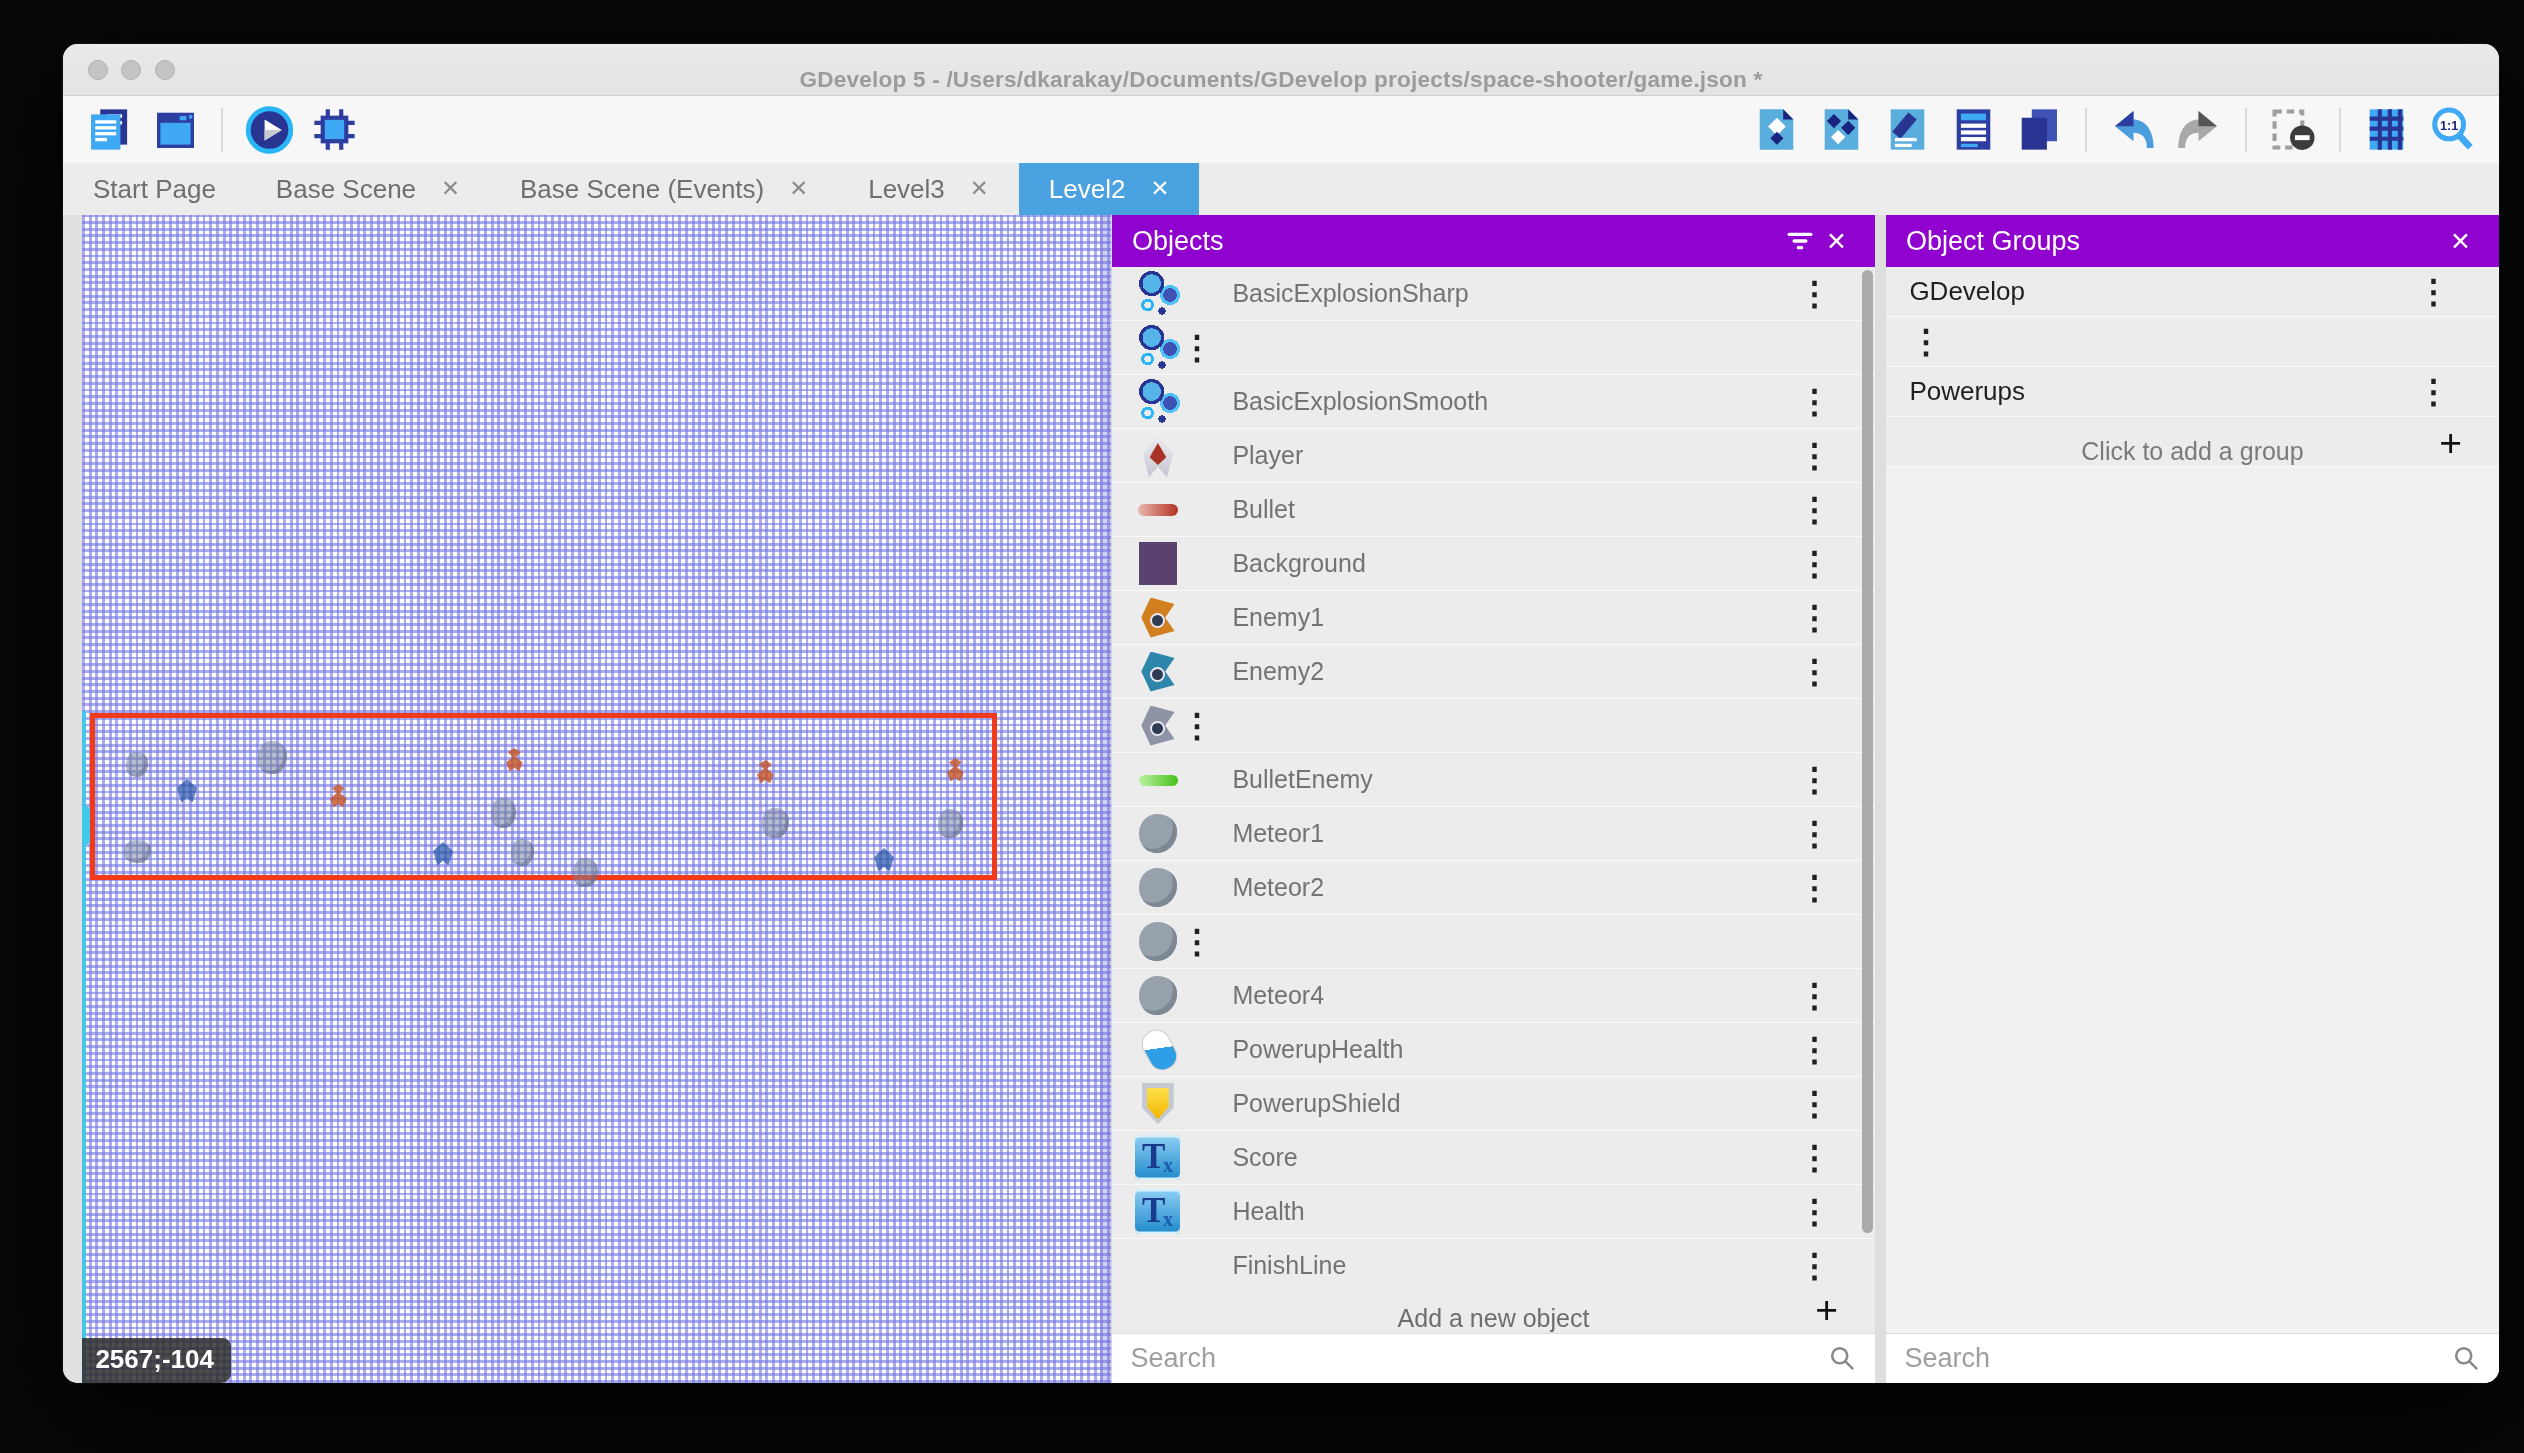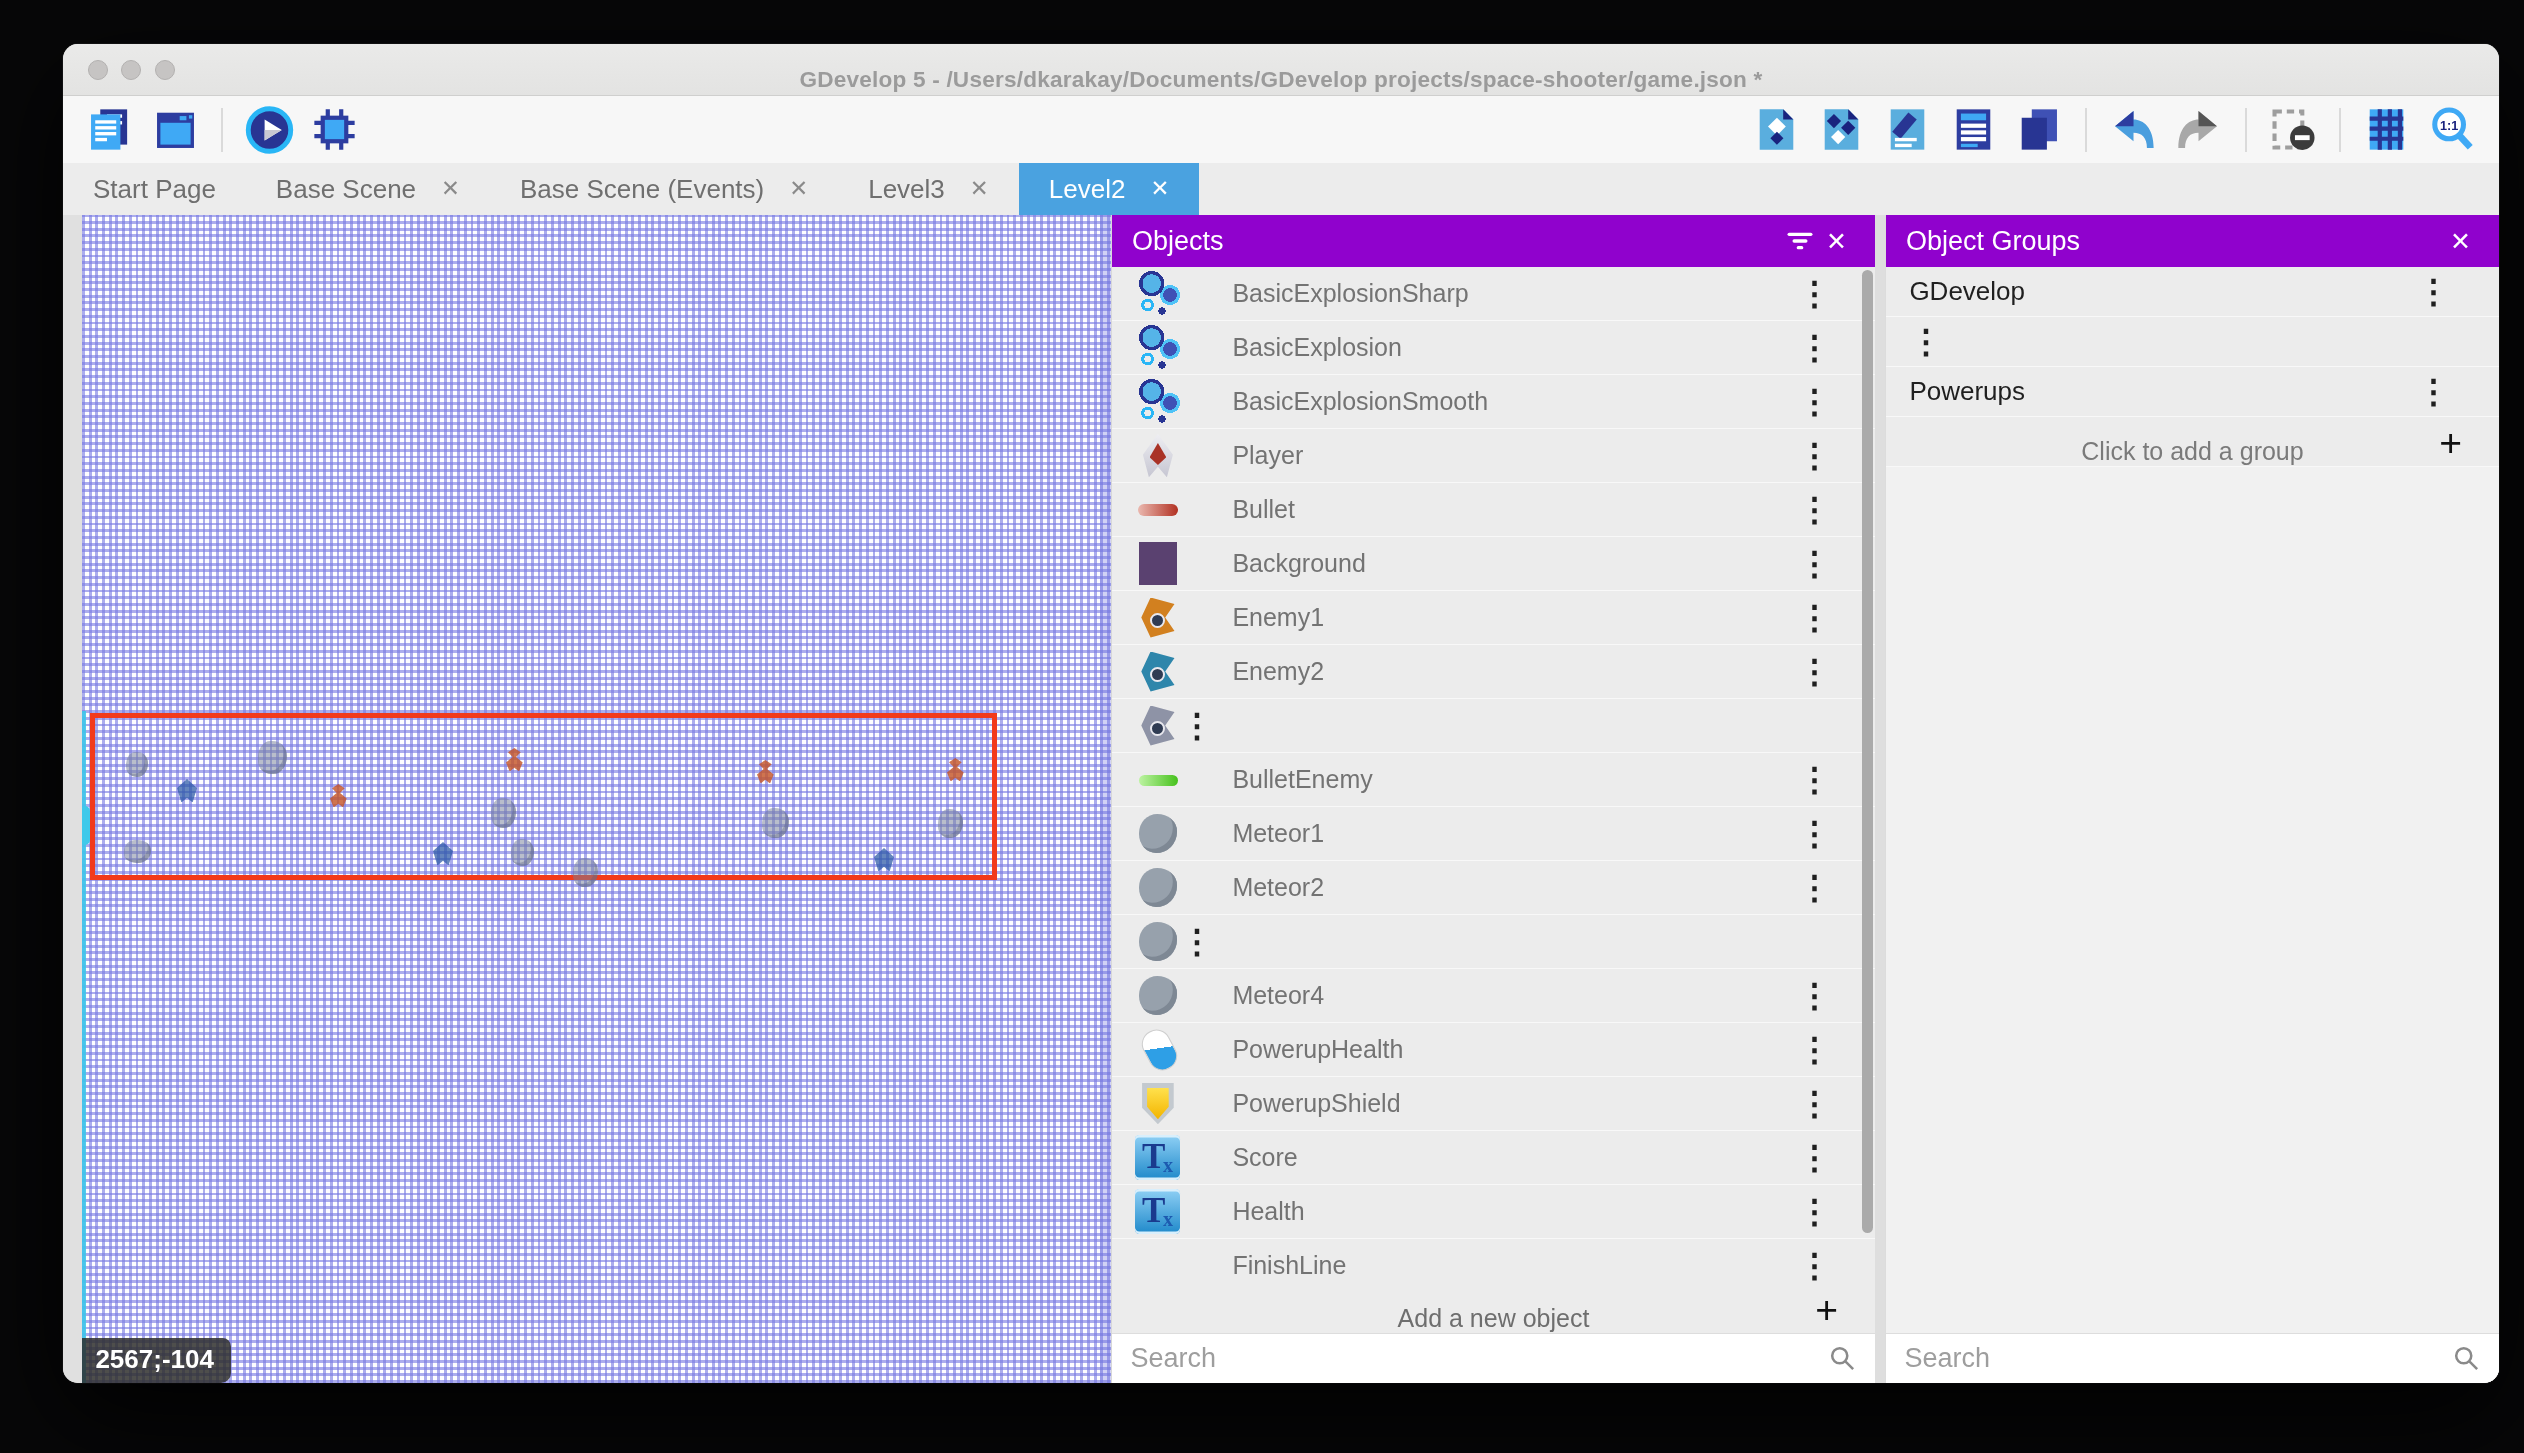--- a/index.html
+++ b/index.html
@@ -351,21 +351,20 @@
         <span class="ph-icon ph-close">✕</span>
       </div>
       <div class="panel-list">
         <div class="obj-row">
             <span class="obj-icon explosion"></span>
             <span class="obj-label">BasicExplosionSharp</span>
             <span class="kebab">⋮</span>
           </div>
           <div class="obj-row">
             <span class="obj-icon explosion"></span>
-            <span class="obj-label">BasicExplosion</span>
             <span class="kebab">⋮</span>
           </div>
           <div class="obj-row">
             <span class="obj-icon explosion"></span>
             <span class="obj-label">BasicExplosionSmooth</span>
             <span class="kebab">⋮</span>
           </div>
           <div class="obj-row">
             <span class="obj-icon player"></span>
             <span class="obj-label">Player</span>

